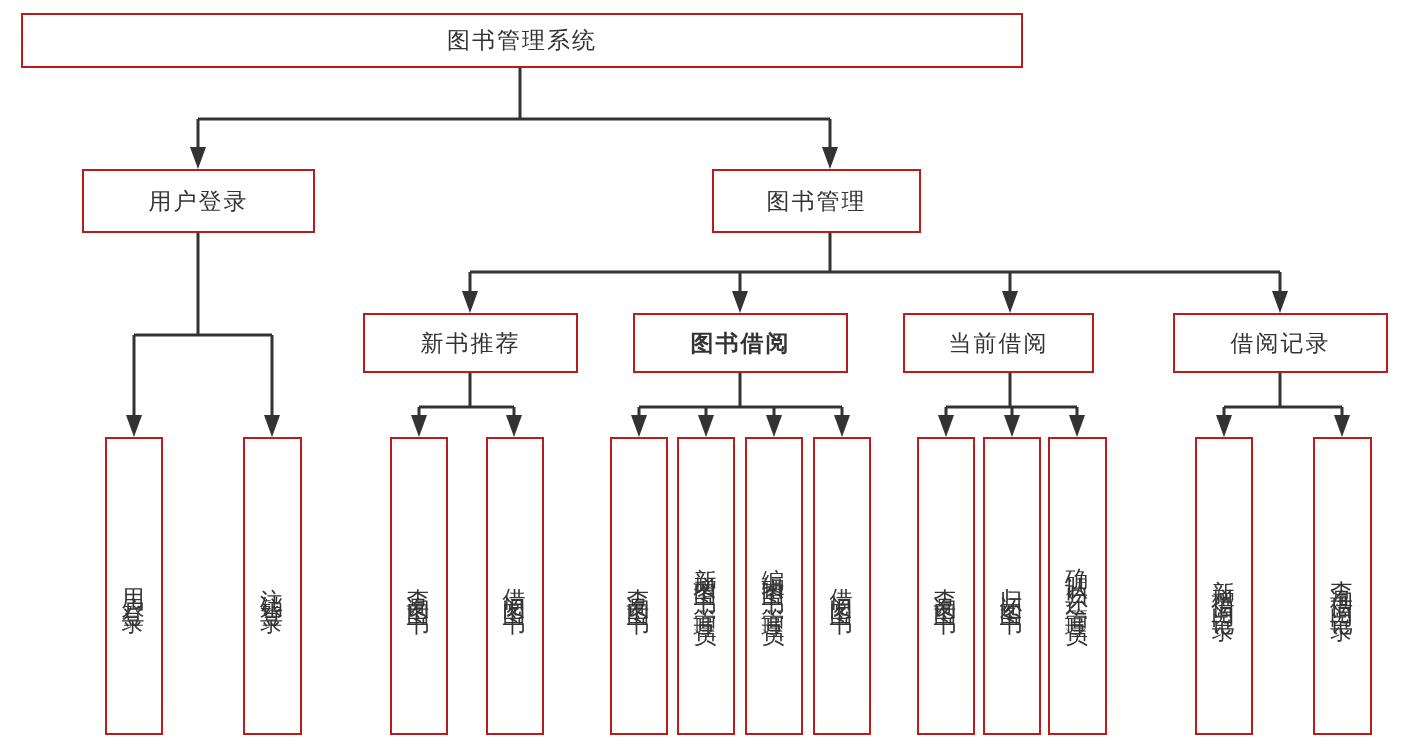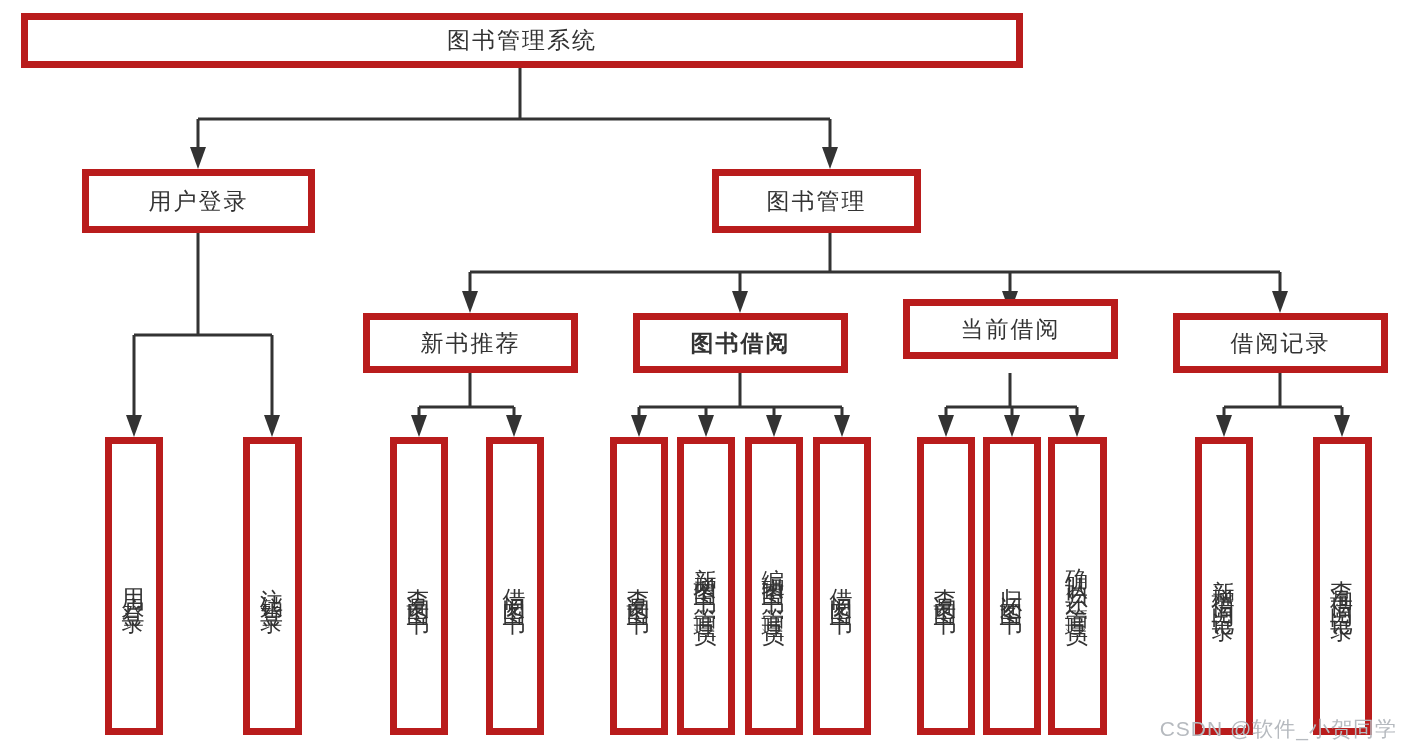--- a/index.html
+++ b/index.html
@@ -2,21 +2,21 @@
 <html><head>
 <meta charset="utf-8">
 <style>
   html,body{margin:0;padding:0;background:#ffffff;}
   .canvas{
     position:relative;width:1405px;height:747px;background:#ffffff;
     font-family:"Liberation Sans","DejaVu Sans",sans-serif;overflow:hidden;
   }
   svg.connectors{position:absolute;left:0;top:0;width:1405px;height:747px;z-index:1;}
   .box{
-    position:absolute;box-sizing:border-box;border:7px solid #b91c1c;background:#ffffff;
+    position:absolute;box-sizing:border-box;border:2px solid #b91c1c;background:#ffffff;
     display:flex;align-items:center;justify-content:center;
     color:#333333;font-size:23px;letter-spacing:2px;z-index:2;white-space:nowrap;
   }
   .vbox{
     writing-mode:vertical-rl;text-orientation:mixed;
     letter-spacing:8px;font-size:23px;white-space:normal;
     padding:6px 0;
   }
   .watermark{
     position:absolute;right:8px;bottom:4px;z-index:3;
@@ -75,36 +75,35 @@
     </g>
   </svg>
 
   <div class="box" style="left:21px;top:13px;width:1002px;height:55px;">图书管理系统</div>
 
   <div class="box" style="left:82px;top:169px;width:233px;height:64px;">用户登录</div>
   <div class="box" style="left:712px;top:169px;width:209px;height:64px;">图书管理</div>
 
   <div class="box" style="left:363px;top:313px;width:215px;height:60px;">新书推荐</div>
   <div class="box" style="left:633px;top:313px;width:215px;height:60px;font-weight:bold;">图书借阅</div>
-  <div class="box" style="left:903px;top:299px;width:215px;height:60px;">当前借阅</div>
+  <div class="box" style="left:903px;top:313px;width:191px;height:60px;">当前借阅</div>
   <div class="box" style="left:1173px;top:313px;width:215px;height:60px;">借阅记录</div>
 
   <div class="box vbox" style="left:105px;top:437px;width:58px;height:298px;">用户登录</div>
   <div class="box vbox" style="left:243px;top:437px;width:59px;height:298px;">注销登录</div>
 
   <div class="box vbox" style="left:390px;top:437px;width:58px;height:298px;">查询图书</div>
   <div class="box vbox" style="left:486px;top:437px;width:58px;height:298px;">借阅图书</div>
 
   <div class="box vbox" style="left:610px;top:437px;width:58px;height:298px;">查询图书</div>
   <div class="box vbox" style="left:677px;top:437px;width:58px;height:298px;">新增图书（管理员）</div>
   <div class="box vbox" style="left:745px;top:437px;width:58px;height:298px;">编辑图书（管理员）</div>
   <div class="box vbox" style="left:813px;top:437px;width:58px;height:298px;">借阅图书</div>
 
   <div class="box vbox" style="left:917px;top:437px;width:58px;height:298px;">查询图书</div>
   <div class="box vbox" style="left:983px;top:437px;width:58px;height:298px;">归还图书</div>
   <div class="box vbox" style="left:1048px;top:437px;width:59px;height:298px;">确认归还（管理员）</div>
 
   <div class="box vbox" style="left:1195px;top:437px;width:58px;height:298px;">新增借阅记录</div>
   <div class="box vbox" style="left:1313px;top:437px;width:59px;height:298px;">查询借阅记录</div>
 
-  <div class="watermark">CSDN @软件_小贺同学</div>
 
 </div>
 
 </body></html>

